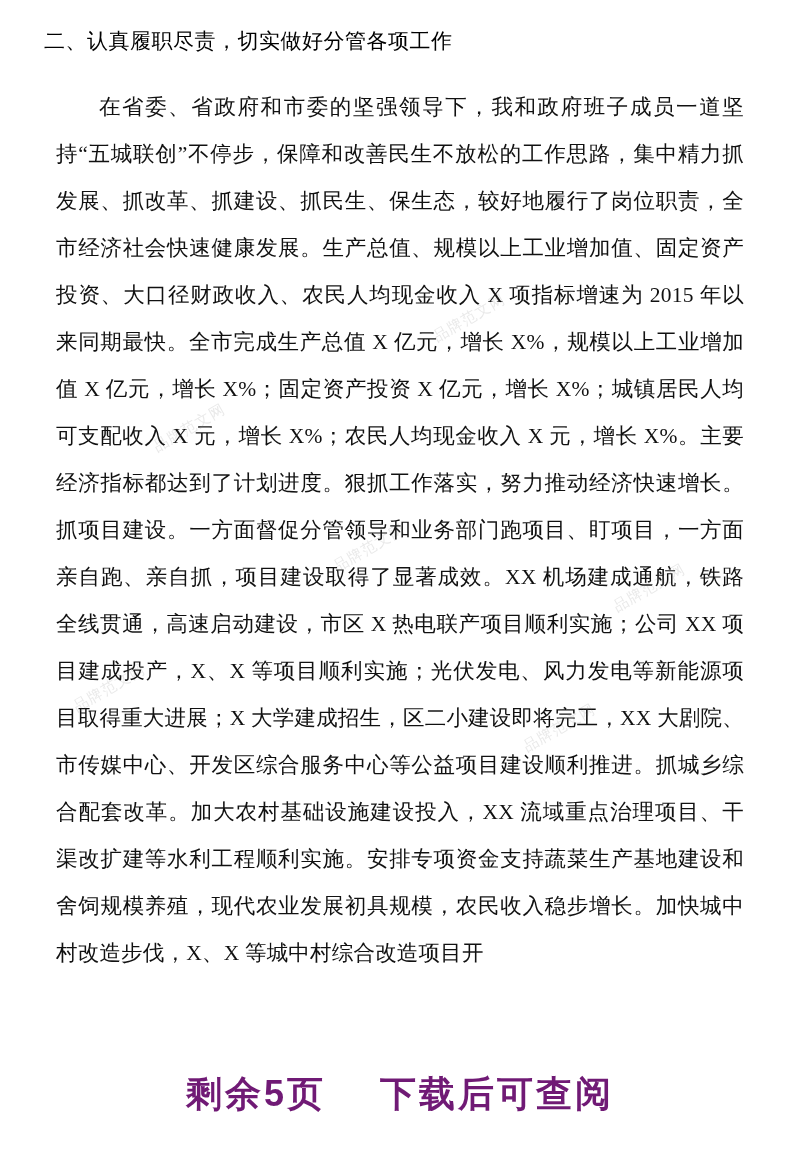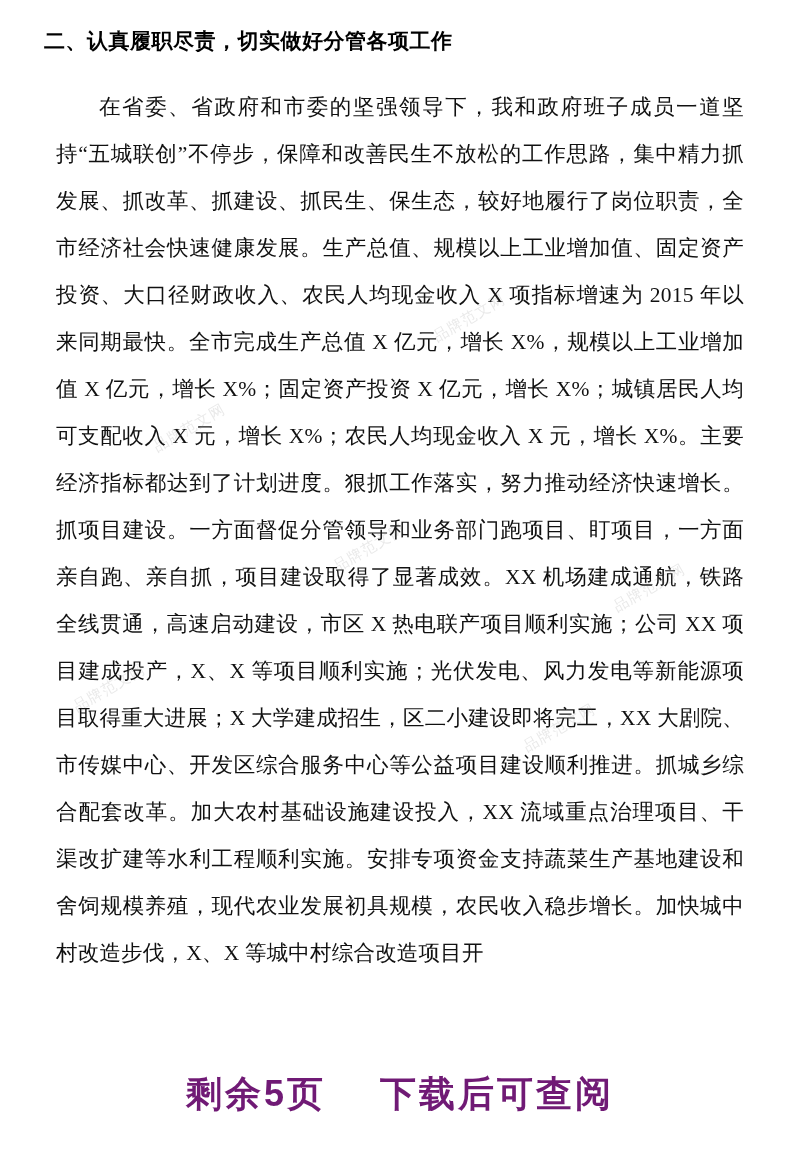--- a/index.html
+++ b/index.html
@@ -17,21 +17,21 @@
   }
   .page {
     position: relative;
     width: 800px;
     height: 1167px;
     box-sizing: border-box;
     padding: 26px 44px 0 44px;
   }
   .heading {
     font-size: 21px;
-    font-weight: bold;
+    font-weight: normal;
     letter-spacing: 0.5px;
     line-height: 1.5;
     color: #000;
     margin: 0 0 26px 0;
     white-space: nowrap;
   }
   .body-text {
     font-size: 21.5px;
     line-height: 47px;
     text-align: justify;

